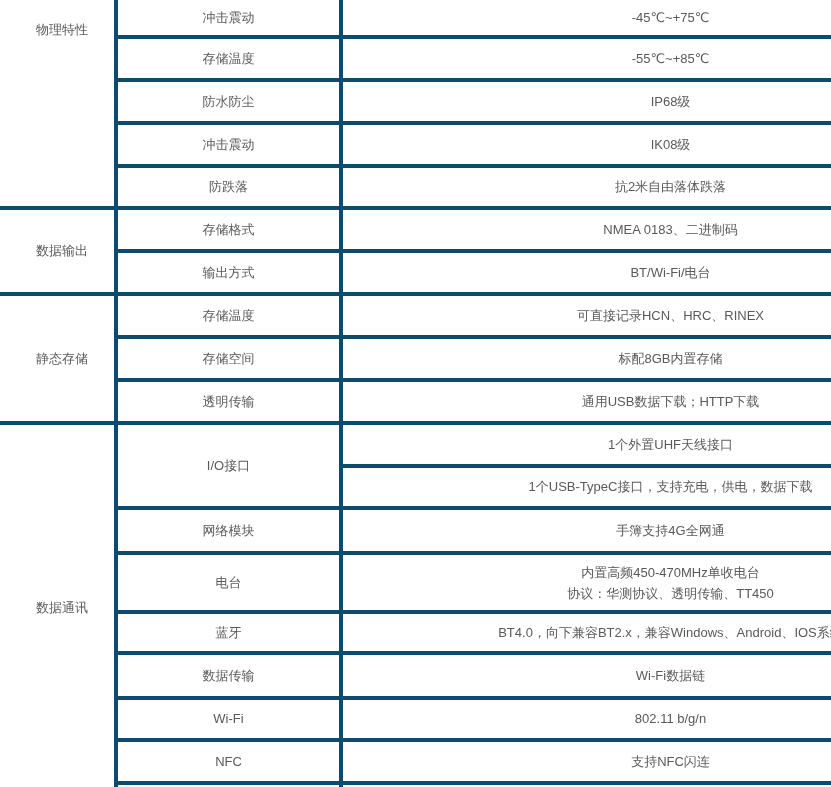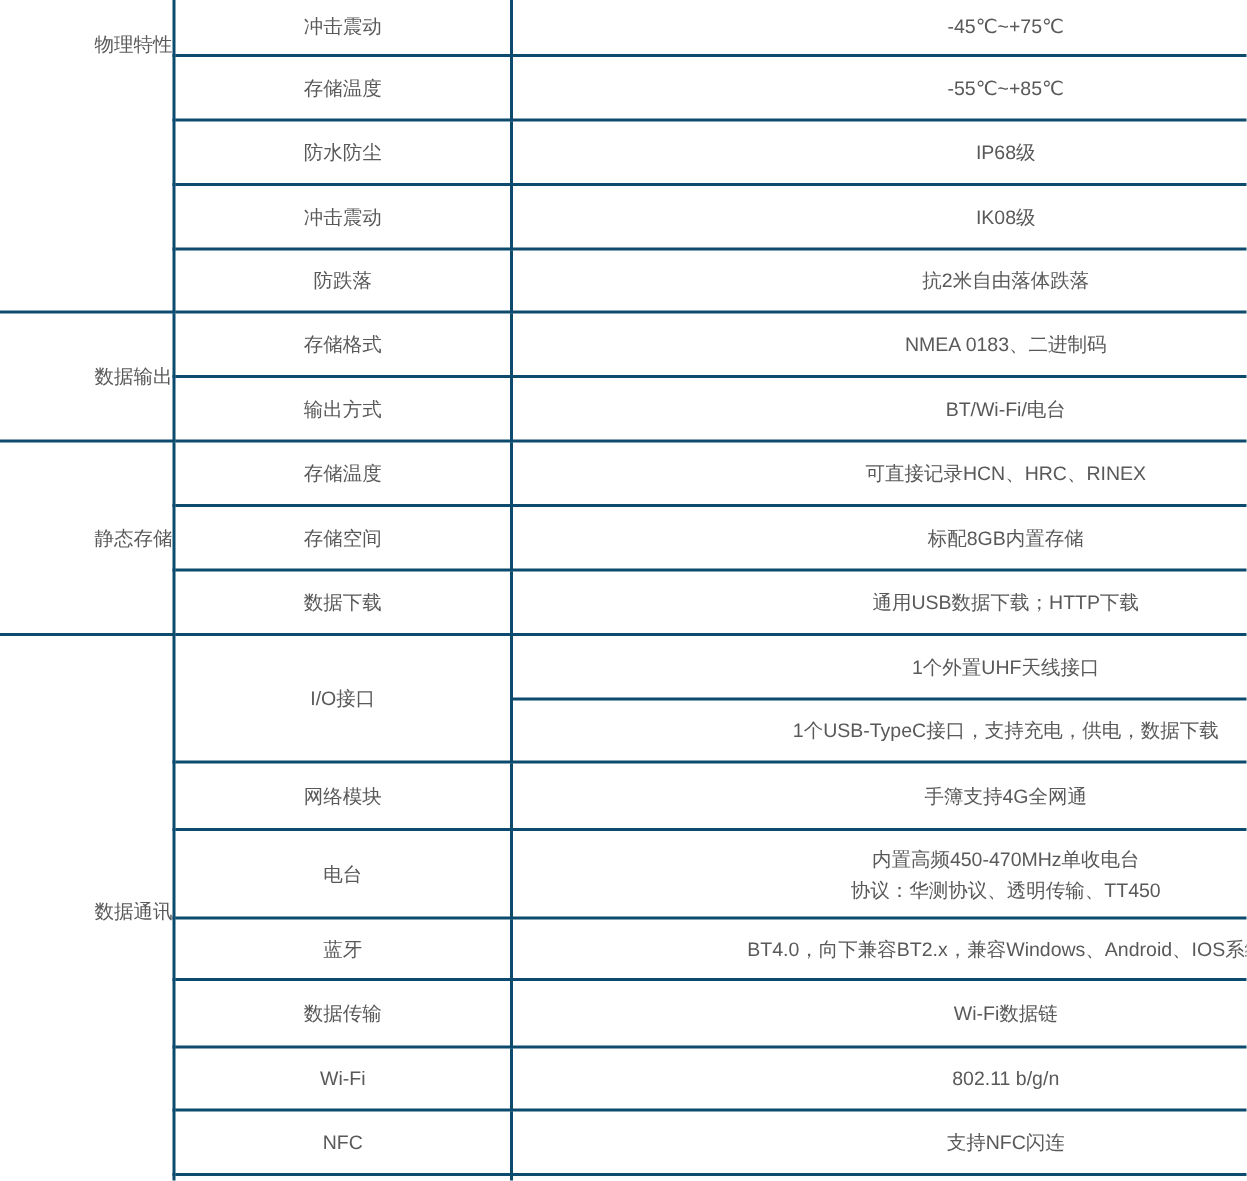--- a/index.html
+++ b/index.html
@@ -23,32 +23,32 @@
     border-collapse: collapse;
     table-layout: fixed;
     width: 1000px;          
     font-size: 13px;
     color: #595959;
   }
   col.c-cat  { width: 116px; }
   col.c-prop { width: 225px; }
   col.c-val  { width: 659px; }
   td {
-    border: 2px solid #0c4a6e;
+    border: 4px solid #0c4a6e;
     padding: 0;
     text-align: center;
     vertical-align: middle;
     line-height: 20px;
     overflow: hidden;
     white-space: nowrap;
   }
   
   tr.row-first td { border-top: none; }
   td.cat {
-    text-align: right;
+    text-align: center;
     padding-left: 10px;
     border-left: none;
   }
   td.cat-top {
     vertical-align: top;
     padding-top: 20px;   
   }
   td.val-multiline span {
     display: block;
     line-height: 21px;
@@ -109,21 +109,21 @@
       <tr class="h43">
         <td class="cat" rowspan="3">静态存储</td>
         <td>存储温度</td>
         <td>可直接记录HCN、HRC、RINEX</td>
       </tr>
       <tr class="h43">
         <td>存储空间</td>
         <td>标配8GB内置存储</td>
       </tr>
       <tr class="h43">
-        <td>数据下载</td>
+        <td>透明传输</td>
         <td>通用USB数据下载；HTTP下载</td>
       </tr>
 
       <tr class="h43">
         <td class="cat" rowspan="9">数据通讯</td>
         <td rowspan="2">I/O接口</td>
         <td>1个外置UHF天线接口</td>
       </tr>
       <tr class="h42">
         <td>1个USB-TypeC接口，支持充电，供电，数据下载</td>

